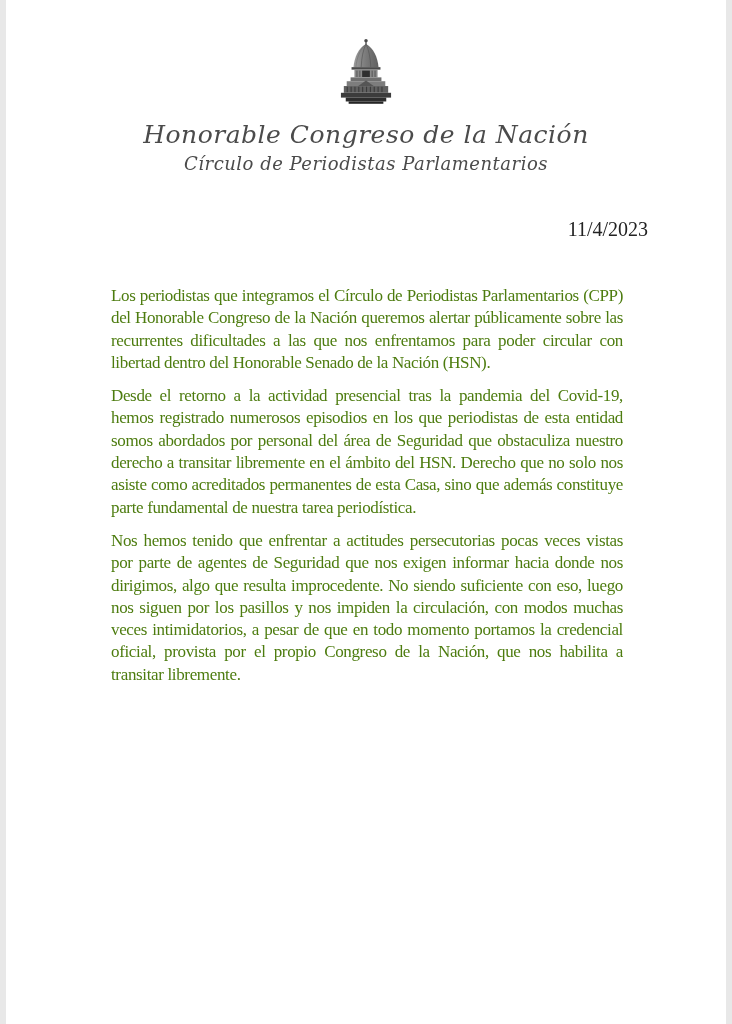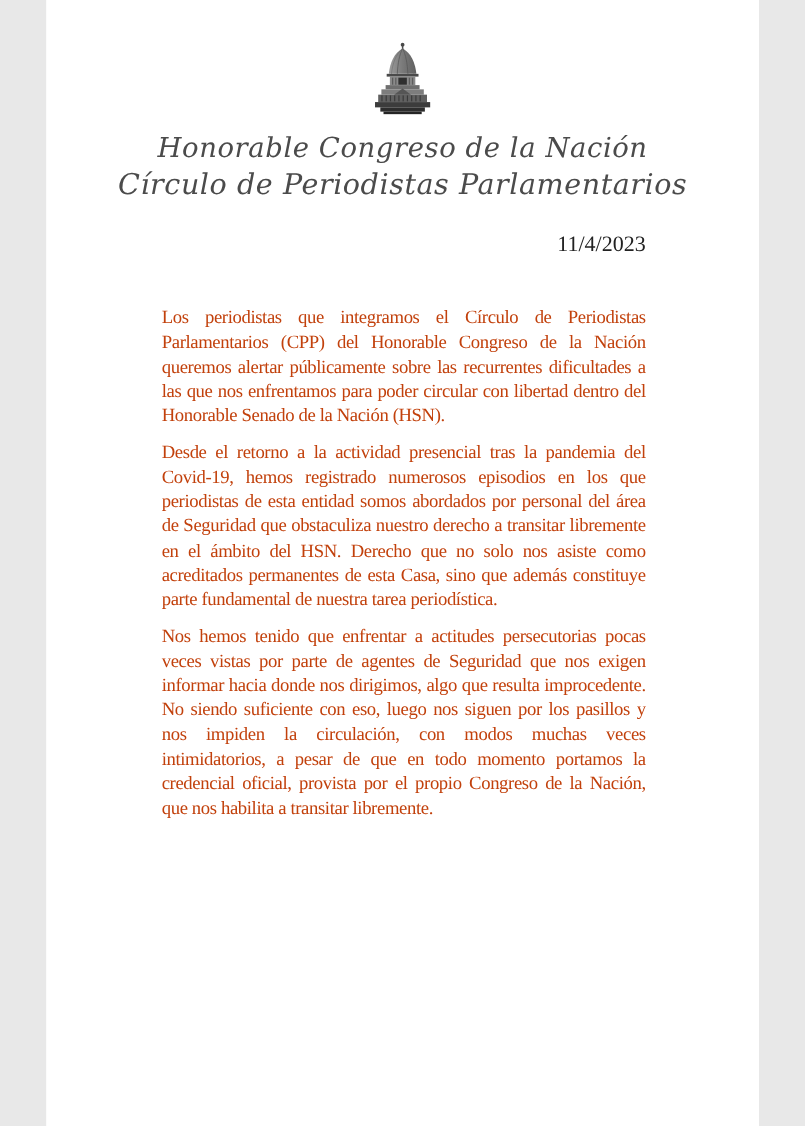--- a/index.html
+++ b/index.html
@@ -1,55 +1,55 @@
 <!DOCTYPE html>
 <html lang="es"><head>
 <meta charset="utf-8">
 <title>Comunicado CPP</title>
 <style>
   html, body { margin: 0; padding: 0; background: #e8e8e8; }
   .page {
     position: relative;
-    width: 648px;
+    width: 720px;
     height: 1024px;
     margin: 0 auto;
     background: #ffffff;
     overflow: hidden;
     font-family: "Liberation Serif", serif;
   }
   .header { padding-top: 37px; text-align: center; }
   .logo { height: 68px; line-height: 0; }
   .logo svg { width: 54px; height: 68px; }
   .org-line {
     font-family: "DejaVu Serif", serif;
     font-style: italic;
     color: #4b4b4b;
     letter-spacing: 0.5px;
   }
   .org-line.first  { font-size: 25px; margin-top: 15px; }
-  .org-line.second { font-size: 26px; margin-top: 4px; }
+  .org-line.second { font-size: 18px; margin-top: 4px; }
   .date-line {
-    margin-top: 28px;
-    padding-right: 103px;
+    margin-top: 44px;
+    padding-right: 78px;
     text-align: right;
     font-size: 20px;
     line-height: 23px;
     color: #222222;
     font-family: "Liberation Serif", serif;
   }
   .letter-body {
     margin: 44px 99px 0 105px;
   }
   .letter-body p {
     margin: 0 4px 11px 0;
     font-size: 17px;
     line-height: 22.3px;
     letter-spacing: -0.35px;
     text-align: justify;
-    color: #c2410c;
+    color: #4d7c0f;
   }
 </style>
 </head>
 <body>
 
 <div class="page">
 
   <div class="header">
     <div class="logo">
       

